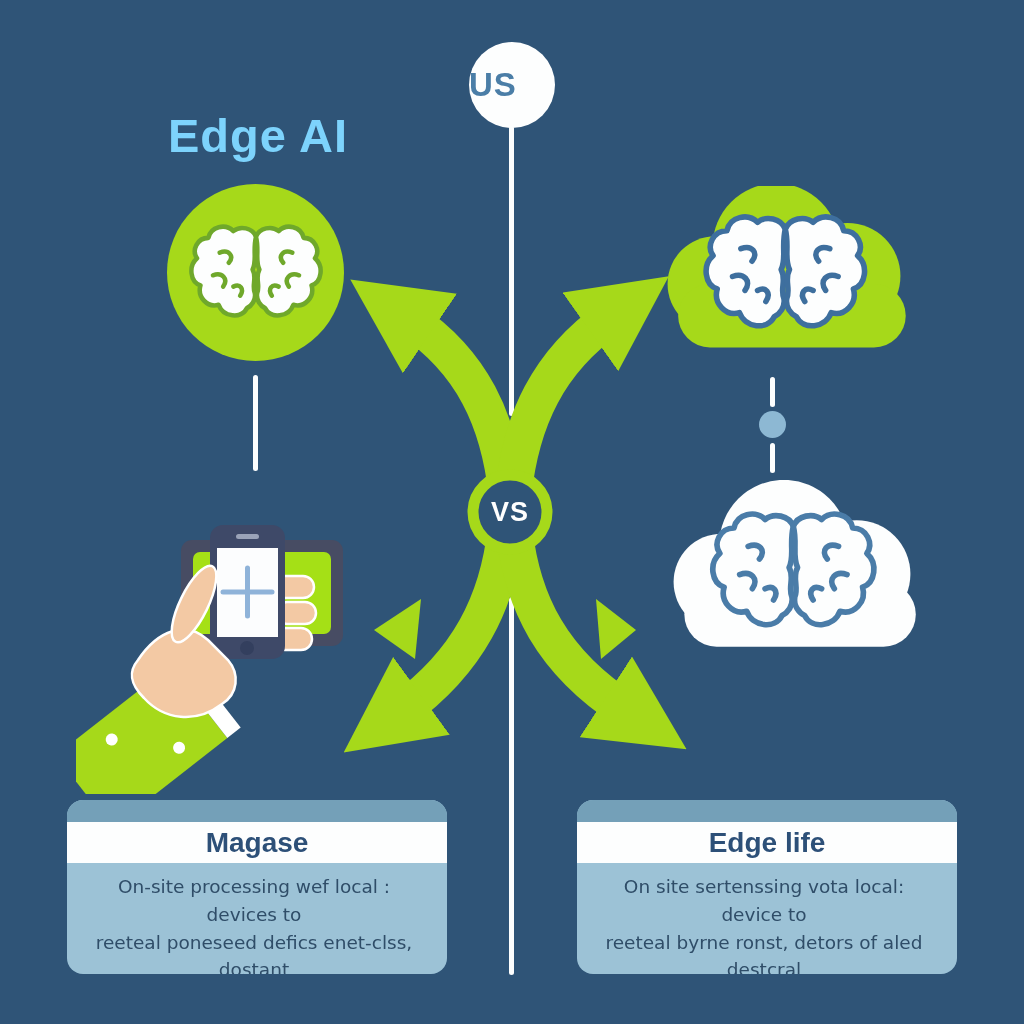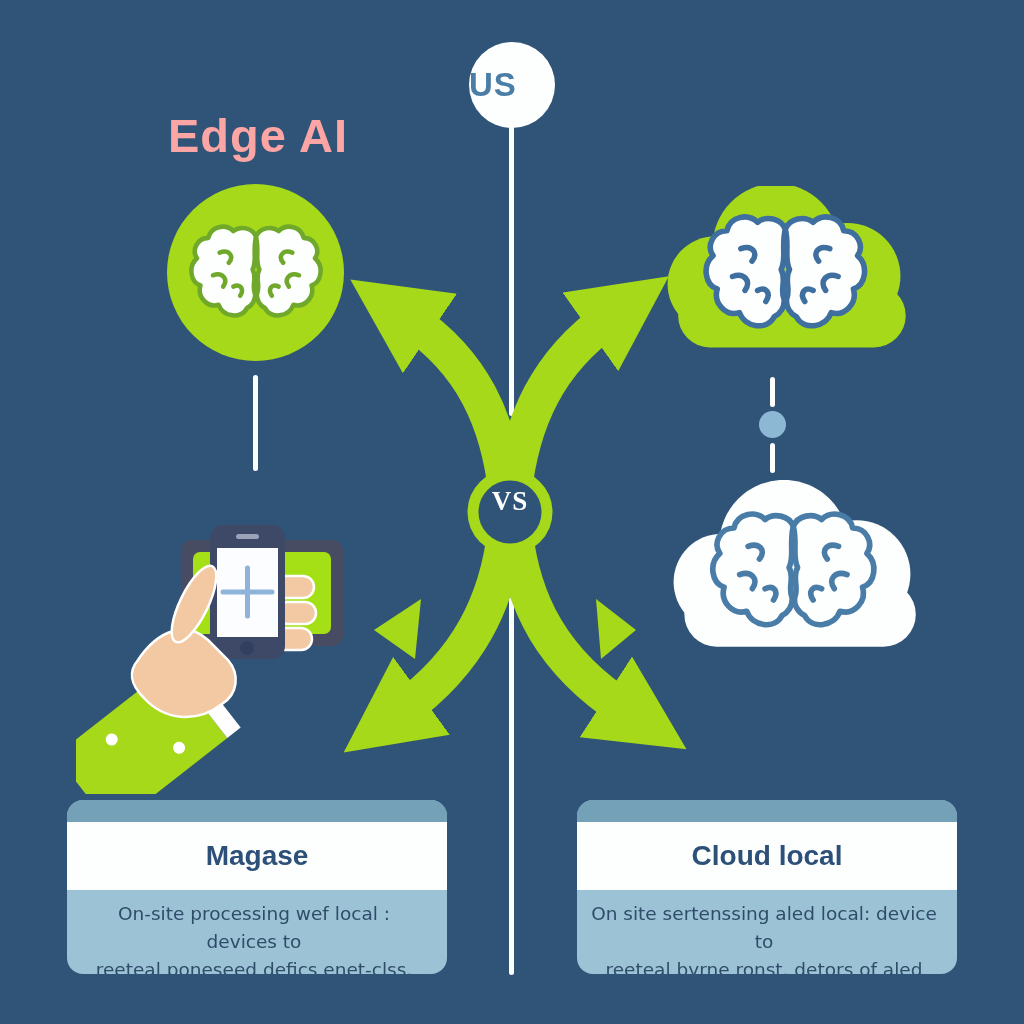--- a/index.html
+++ b/index.html
@@ -6,38 +6,38 @@
   body{
     width:1024px;height:1024px;
     font-family:"DejaVu Sans","Liberation Sans",sans-serif;
     background:#2f5477;
     overflow:hidden;
   }
   .canvas{position:relative;width:1024px;height:1024px;background:#2f5477;}
 
   
   .title{
-    position:absolute;color:#fca5a5;font-weight:bold;font-size:47px;
+    position:absolute;color:#7dd3fc;font-weight:bold;font-size:47px;
     letter-spacing:1px;text-align:center;width:360px;
     font-family:"Liberation Sans",sans-serif;
   }
   #title-left{left:78px;top:108px;}
   #title-right{left:592px;top:104px;}
 
   .us-badge{
     position:absolute;left:469px;top:42px;width:86px;height:86px;border-radius:50%;
     background:#fdfefe;display:flex;align-items:center;justify-content:flex-start;
     color:#4b7ea7;font-weight:bold;font-size:33px;letter-spacing:1px;
     font-family:"Liberation Sans",sans-serif;z-index:3;
   }
   .vs-badge-text{
     position:absolute;left:472px;top:486px;width:76px;height:52px;
-    display:flex;align-items:flex-start;justify-content:center;
+    display:flex;align-items:center;justify-content:center;
     color:#ffffff;font-weight:bold;font-size:27px;letter-spacing:1px;
-    font-family:Liberation Serif, serif;z-index:6;
+    font-family:Liberation Sans, sans-serif;z-index:6;
   }
 
   
   .vline{position:absolute;background:#fdfefe;width:5px;border-radius:3px;}
   #line-top{left:509px;top:126px;height:290px;z-index:1;}
   #line-bottom{left:509px;top:597px;height:378px;z-index:1;}
   #line-left-connector{left:253px;top:375px;height:96px;}
   #dash-right-1{left:770px;top:377px;height:30px;}
   #dash-right-2{left:770px;top:443px;height:30px;}
   .dot{
@@ -60,21 +60,21 @@
 
   
   .panel{
     position:absolute;top:800px;width:380px;height:174px;border-radius:16px;
     overflow:hidden;background:#9cc2d6;z-index:2;
   }
   #panel-left{left:67px;}
   #panel-right{left:577px;}
   .panel-strip{height:22px;background:#74a0b8;}
   .panel-header{
-    height:68px;background:#fdfefe;display:flex;align-items:center;justify-content:center;
+    height:41px;background:#fdfefe;display:flex;align-items:center;justify-content:center;
     color:#2d5078;font-weight:bold;font-size:28px;
     font-family:"Liberation Sans",sans-serif;
   }
   .panel-body{
     padding:10px 20px 0 14px;text-align:center;color:#2f4d68;
     font-size:18.5px;line-height:1.5;font-weight:500;
   }
 </style>
 </head>
 <body>
@@ -195,21 +195,21 @@
     <div class="panel-header">Magase</div>
     <div class="panel-body">
       <div>On-site processing wef local : devices to</div>
       <div>reeteal poneseed defics enet-clss, dostant</div>
 
     </div>
   </div>
 
   <div class="panel" id="panel-right">
     <div class="panel-strip"></div>
-    <div class="panel-header">Cloud local</div>
+    <div class="panel-header">Edge life</div>
     <div class="panel-body">
-      <div>On site sertenssing aled local: device to</div>
+      <div>On site sertenssing vota local: device to</div>
       <div>reeteal byrne ronst, detors of aled destcral</div>
 
     </div>
   </div>
 
 </div>
 
 </body></html>

